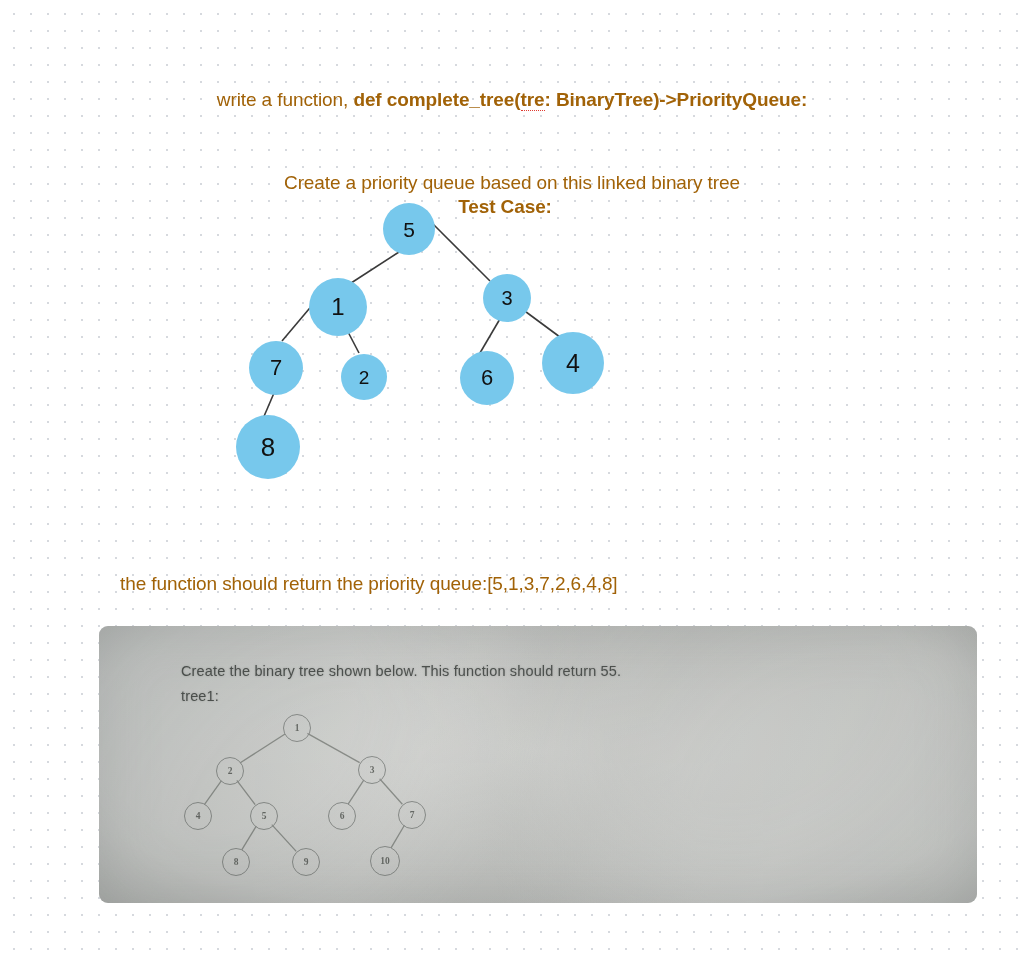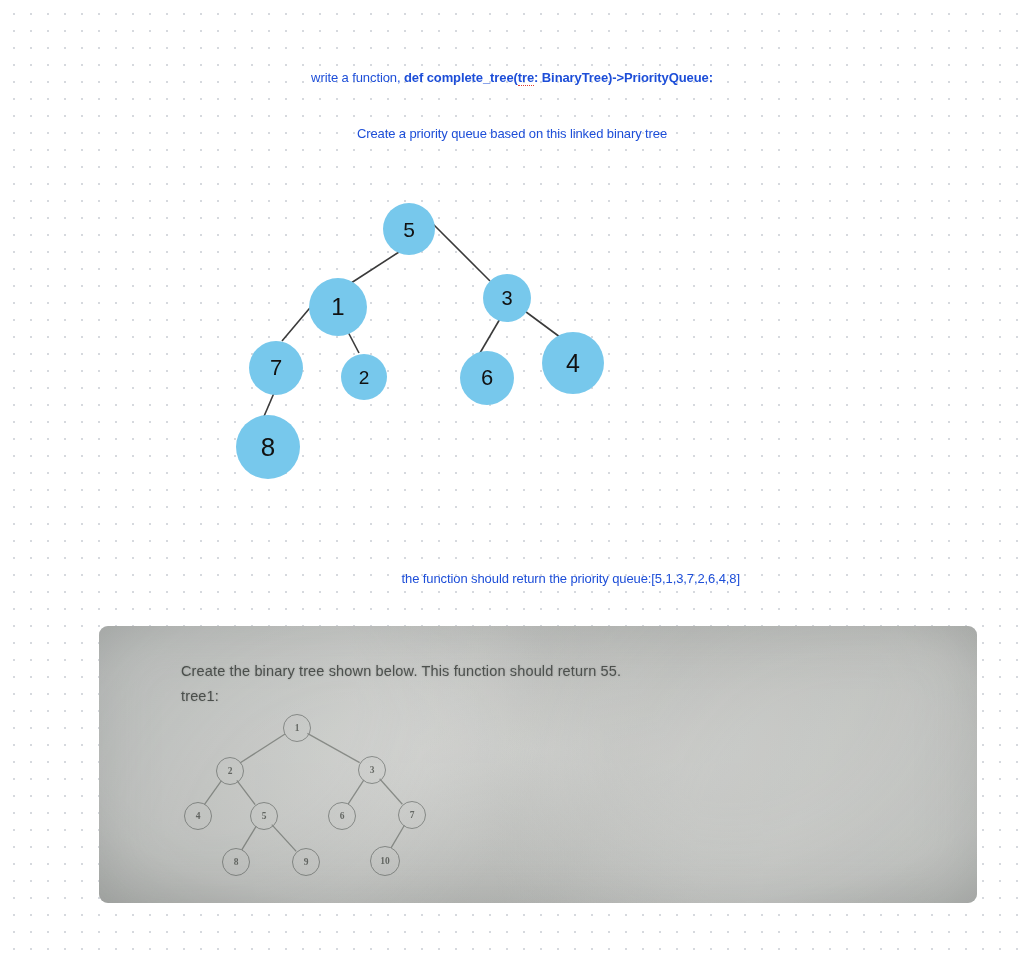--- a/index.html
+++ b/index.html
@@ -30,23 +30,23 @@
     position: absolute;
     inset: 0;
     z-index: 1;
   }
 
   
   .text-block {
     position: absolute;
     text-align: center;
     line-height: 1.45;
-    font-size: 13px;
+    font-size: 19px;
     letter-spacing: -0.1px;
-    color: #1d4ed8;
+    color: #a16207;
     white-space: pre-wrap;
   }
   #prompt-block {
     left: 150px;
     top: 31px;
     width: 724px;
   }
   #prompt-line-1 { display: block; }
   .bold { font-weight: bold; }
   .misspelled {
@@ -61,21 +61,21 @@
     top: 138px;
     width: 500px;
   }
   #testcase-title { display: block; font-weight: bold; }
   #testcase-sub { display: block; }
 
   #return-block {
     left: 120px;
     top: 570px;
     width: 620px;
-    text-align: right;
+    text-align: left;
   }
 
   
   #tree-diagram {
     position: absolute;
     left: 0;
     top: 0;
     width: 1024px;
     height: 520px;
   }
@@ -163,20 +163,21 @@
 <div id="dot-grid"></div>
 
 <div id="canvas">
 
   <div class="text-block" id="prompt-block">
     <span id="prompt-line-1"><span>write a function, </span><span class="bold"><span>def complete_tree(</span><span class="misspelled">tre</span><span>: BinaryTree)-&gt;PriorityQueue:</span></span></span>
     <span id="prompt-line-3">Create a priority queue based on this linked binary tree</span>
   </div>
 
   <div class="text-block" id="testcase-block">
+    <span id="testcase-title">Test Case:</span>
   </div>
 
   <div id="tree-diagram">
     <svg id="tree-edges" width="1024" height="520" style="position:absolute;left:0;top:0;">
         <line x1="399" y1="252" x2="348" y2="285" stroke="#3a3a3a" stroke-width="1.6"></line>
         <line x1="430" y1="221" x2="490" y2="281" stroke="#3a3a3a" stroke-width="1.6"></line>
         <line x1="325" y1="290" x2="282" y2="341" stroke="#3a3a3a" stroke-width="1.6"></line>
         <line x1="347" y1="330" x2="359" y2="353" stroke="#3a3a3a" stroke-width="1.6"></line>
         <line x1="504" y1="312" x2="470" y2="370" stroke="#3a3a3a" stroke-width="1.6"></line>
         <line x1="518" y1="306" x2="568" y2="343" stroke="#3a3a3a" stroke-width="1.6"></line>

